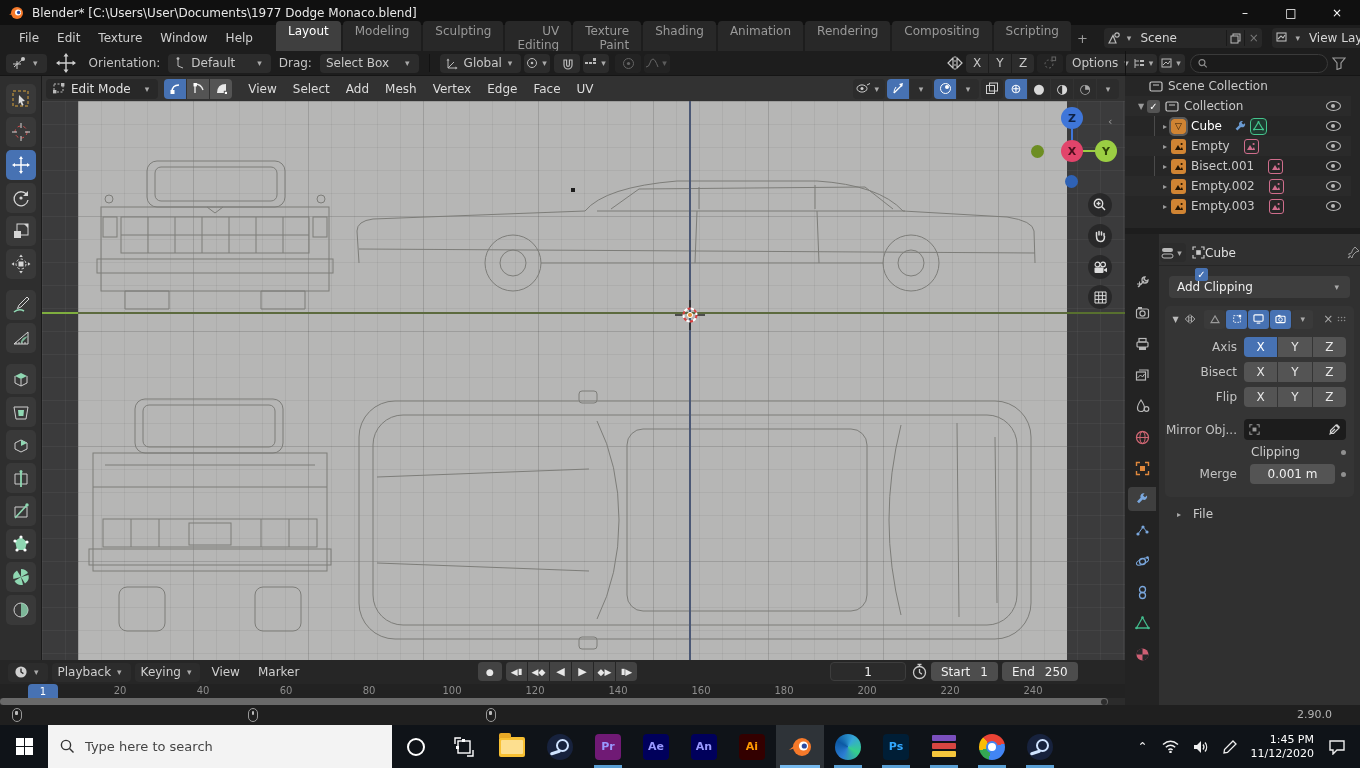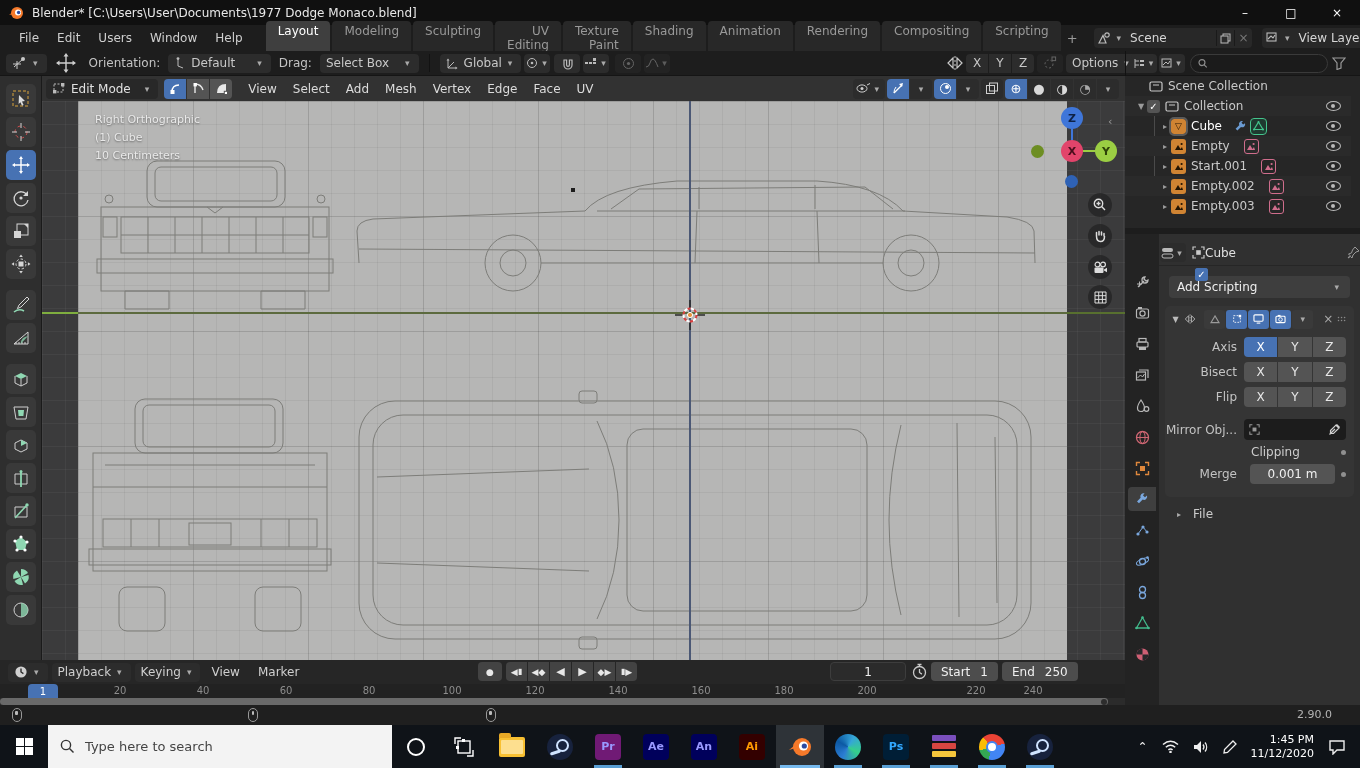--- a/index.html
+++ b/index.html
@@ -187,21 +187,21 @@
   </div>
 
   <div class="abs mb">
     <svg width="18" height="14" viewBox="0 0 18 14" style="margin-left:10px">
         <circle cx="10" cy="7" r="5" fill="#f5792a"></circle>
         <circle cx="11" cy="6.5" r="2.4" fill="#e8e8e8"></circle>
         <path d="M2 9 L7 5.5 L6 8.4 Z" fill="#f5792a"></path>
       </svg>
     <span class="menu">File</span>
     <span class="menu">Edit</span>
-    <span class="menu">Users</span>
+    <span class="menu">Texture</span>
     <span class="menu">Window</span>
     <span class="menu">Help</span>
     <div class="tabs">
       <span class="tab act">Layout</span>
       <span class="tab">Modeling</span>
       <span class="tab">Sculpting</span>
       <span class="tab">UV Editing</span>
       <span class="tab">Texture Paint</span>
       <span class="tab">Shading</span>
       <span class="tab">Animation</span>
@@ -610,25 +610,20 @@
     <div class="axv"></div>
     <div class="vtx"></div>
 
     <svg class="gz" style="left:633px;top:199px" width="30" height="30" viewBox="0 0 30 30">
       <path d="M15 0v9 M15 21v9 M0 15h9 M21 15h9" stroke="#2b2b2b" stroke-width="1.6"></path>
       <circle cx="15" cy="15" r="6.5" fill="none" stroke="#d94040" stroke-width="2" stroke-dasharray="3.4 3.4"></circle>
       <circle cx="15" cy="15" r="6.5" fill="none" stroke="#fff" stroke-width="2" stroke-dasharray="3.4 3.4" stroke-dashoffset="3.4"></circle>
       <circle cx="15" cy="15" r="2.6" fill="#e8913c" stroke="#fff" stroke-width="1"></circle>
     </svg>
 
-    <div class="ovl">
-      <div>Right Orthographic</div>
-      <div>(1) Cube</div>
-      <div>10 Centimeters</div>
-    </div>
 
     <div class="gz" style="left:985px;top:4px;width:95px;height:95px;">
       <div style="position:absolute;left:44px;top:24px;width:2px;height:18px;background:#3f76d9"></div>
       <div style="position:absolute;left:56px;top:45px;width:16px;height:2px;background:#9bce43"></div>
       <div class="ball" style="left:34px;top:2px;background:#3f76d9;color:#0e2247">Z</div>
       <div class="ball" style="left:34px;top:35px;background:#e2446b;color:#4a0d1c">X</div>
       <div class="ball" style="left:68px;top:35px;background:#9bce43;color:#2e4208">Y</div>
       <div class="dotb" style="left:4px;top:40px;background:#6d8e23"></div>
       <div class="dotb" style="left:38px;top:70px;background:#2f62b5"></div>
     </div>
@@ -716,21 +711,21 @@
         <span class="eye"></span>
       </div>
       <div class="olrow" style="padding-left:34px">
         <span class="tri">▸</span>
         <span class="oic orange">
             <svg width="10" height="9" viewBox="0 0 10 9">
               <path d="M1 8 L4 3 L6.5 7 L8 5 L9 8 Z" fill="#241503"></path>
               <circle cx="7.6" cy="2" r="1.1" fill="#241503"></circle>
             </svg>
           </span>
-        <span class="nm">Start.001</span>
+        <span class="nm">Bisect.001</span>
         <span class="oic pink" style="margin-left:14px">
             <svg width="10" height="9" viewBox="0 0 10 9">
               <path d="M1 8 L4 3 L6.5 7 L8 5 L9 8 Z" fill="#cf6d8c"></path>
               <circle cx="7.6" cy="2" r="1.1" fill="#cf6d8c"></circle>
             </svg>
           </span>
         <span class="eye"></span>
       </div>
       <div class="olrow" style="padding-left:34px">
         <span class="tri">▸</span>
@@ -870,21 +865,21 @@
             <path d="M1 4V1h3 M9 1h3v3 M12 9v3H9 M4 12H1V9" fill="none" stroke="#c9c9c9" stroke-width="1.2"></path>
             <rect x="4.2" y="4.2" width="4.6" height="4.6" fill="#c9c9c9"></rect>
           </svg>
         <span>Cube</span>
         <svg width="13" height="13" viewBox="0 0 13 13" style="margin-left:auto">
             <path d="M8 1l4 4-3 1-3 3-1 3-1.5-1.5L1 12l2-2.5L1.5 8l3-1 1-3Z" fill="none" stroke="#9a9a9a"></path>
           </svg>
       </div>
       <div class="ppc">
         <div class="addmod">
-          <span>Add Scripting</span>
+          <span>Add Clipping</span>
             <span class="caret">▾</span>
         </div>
         <div class="panel">
           <div class="panelh">
             <span class="tri" style="color:#bbb">▼</span>
             <svg width="16" height="14" viewBox="0 0 18 16">
                 <path d="M7 3 L2 8 L7 13 Z M11 3 L16 8 L11 13 Z" fill="none" stroke="#c9c9c9" stroke-width="1.2"></path>
                 <path d="M9 1v2 M9 5v2 M9 9v2 M9 13v2" stroke="#c9c9c9"></path>
               </svg>
             <div style="display:flex;gap:1px;margin-left:4px">
@@ -1034,21 +1029,21 @@
       <span class="tick" style="left:120px">20</span>
       <span class="tick" style="left:203px">40</span>
       <span class="tick" style="left:286px">60</span>
       <span class="tick" style="left:369px">80</span>
       <span class="tick" style="left:452px">100</span>
       <span class="tick" style="left:535px">120</span>
       <span class="tick" style="left:618px">140</span>
       <span class="tick" style="left:701px">160</span>
       <span class="tick" style="left:784px">180</span>
       <span class="tick" style="left:867px">200</span>
-      <span class="tick" style="left:976px">220</span>
+      <span class="tick" style="left:950px">220</span>
       <span class="tick" style="left:1033px">240</span>
       <div class="phead">1</div>
     </div>
     <div class="pmark"></div>
     <div class="hscroll">
         <div class="hthumb"></div>
       </div>
   </div>
 
   <div class="abs st">

